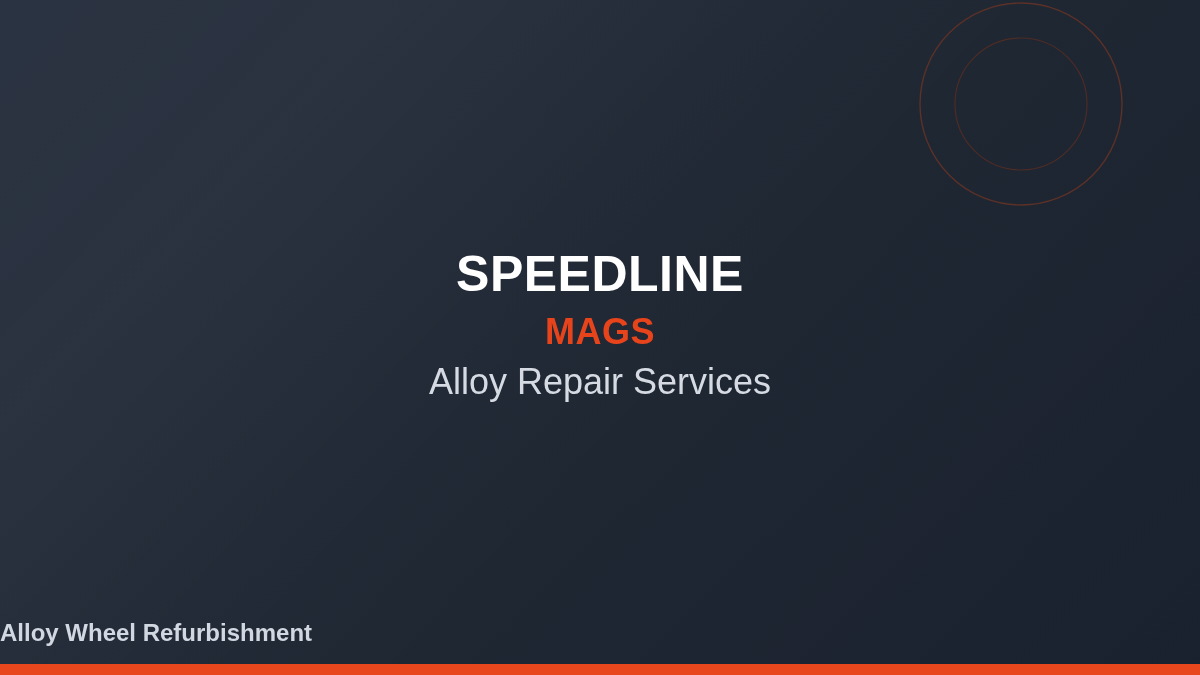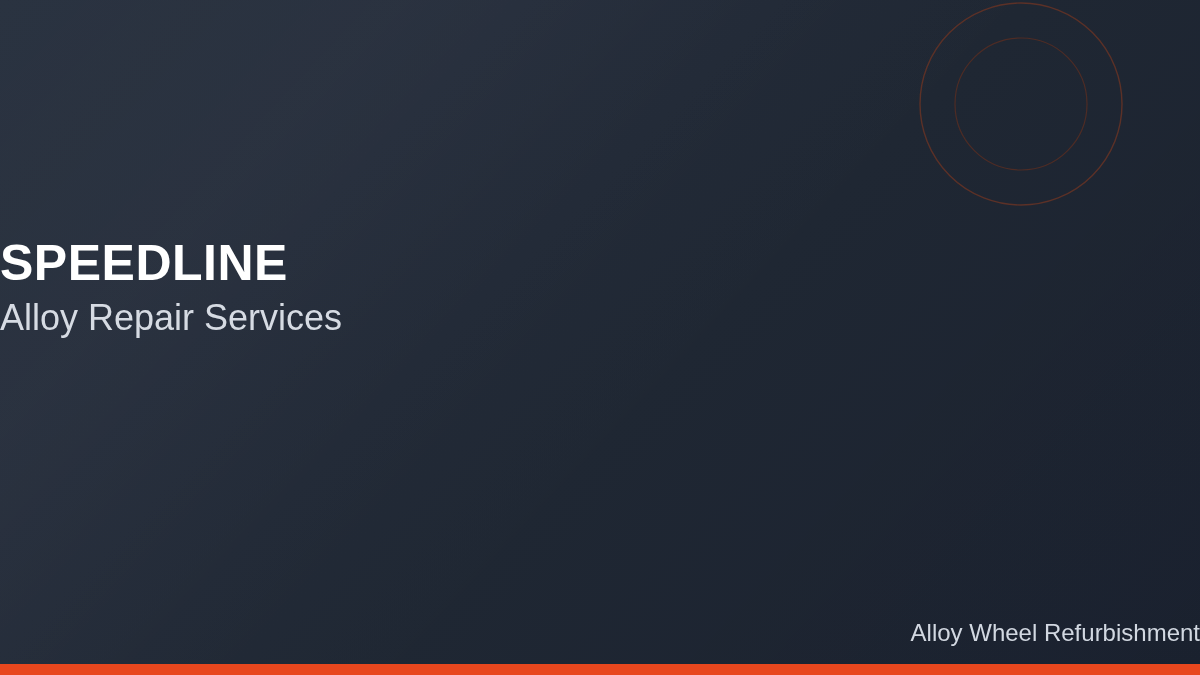--- a/index.html
+++ b/index.html
@@ -42,21 +42,22 @@
     width: 300px;
     height: 230px;
     pointer-events: none;
   }
 
   
   .center-block {
     position: absolute;
     left: 0;
     right: 0;
-    top: 236px;
+    top: 247px;
+    text-align: center;
   }
 
   .brand-main {
     font-size: 50px;
     font-weight: bold;
     letter-spacing: 0.5px;
     color: #FFFFFF;
     line-height: 1.08;
     margin: 0;
   }
@@ -77,23 +78,23 @@
     line-height: 1.2;
     margin: 6px 0 0 0;
   }
 
   
   .footer-caption {
     position: absolute;
     left: 0;
     right: 0;
     bottom: 28px;
-    text-align: right;
+    text-align: left;
     font-size: 24px;
-    font-weight: normal;
+    font-weight: bold;
     color: #D2D8E1;
   }
 
   
   .accent-bar {
     position: absolute;
     left: 0;
     right: 0;
     bottom: 0;
     height: 11px;
@@ -105,20 +106,21 @@
 
 <div class="slide">
 
   <svg class="rings" viewBox="0 0 300 230" width="300" height="230" aria-hidden="true">
     <circle cx="121" cy="104" r="101" fill="none" stroke="#5C3127" stroke-width="1.4"></circle>
     <circle cx="121" cy="104" r="66" fill="none" stroke="#4E2C25" stroke-width="1.2"></circle>
   </svg>
 
   <div class="center-block">
     <div class="brand-main">SPEEDLINE</div>
+    <div class="brand-accent">MAGS</div>
     <div class="brand-tagline">Alloy Repair Services</div>
   </div>
 
   <div class="footer-caption">Alloy Wheel Refurbishment</div>
 
   <div class="accent-bar"></div>
 
 </div>
 
 </body></html>

